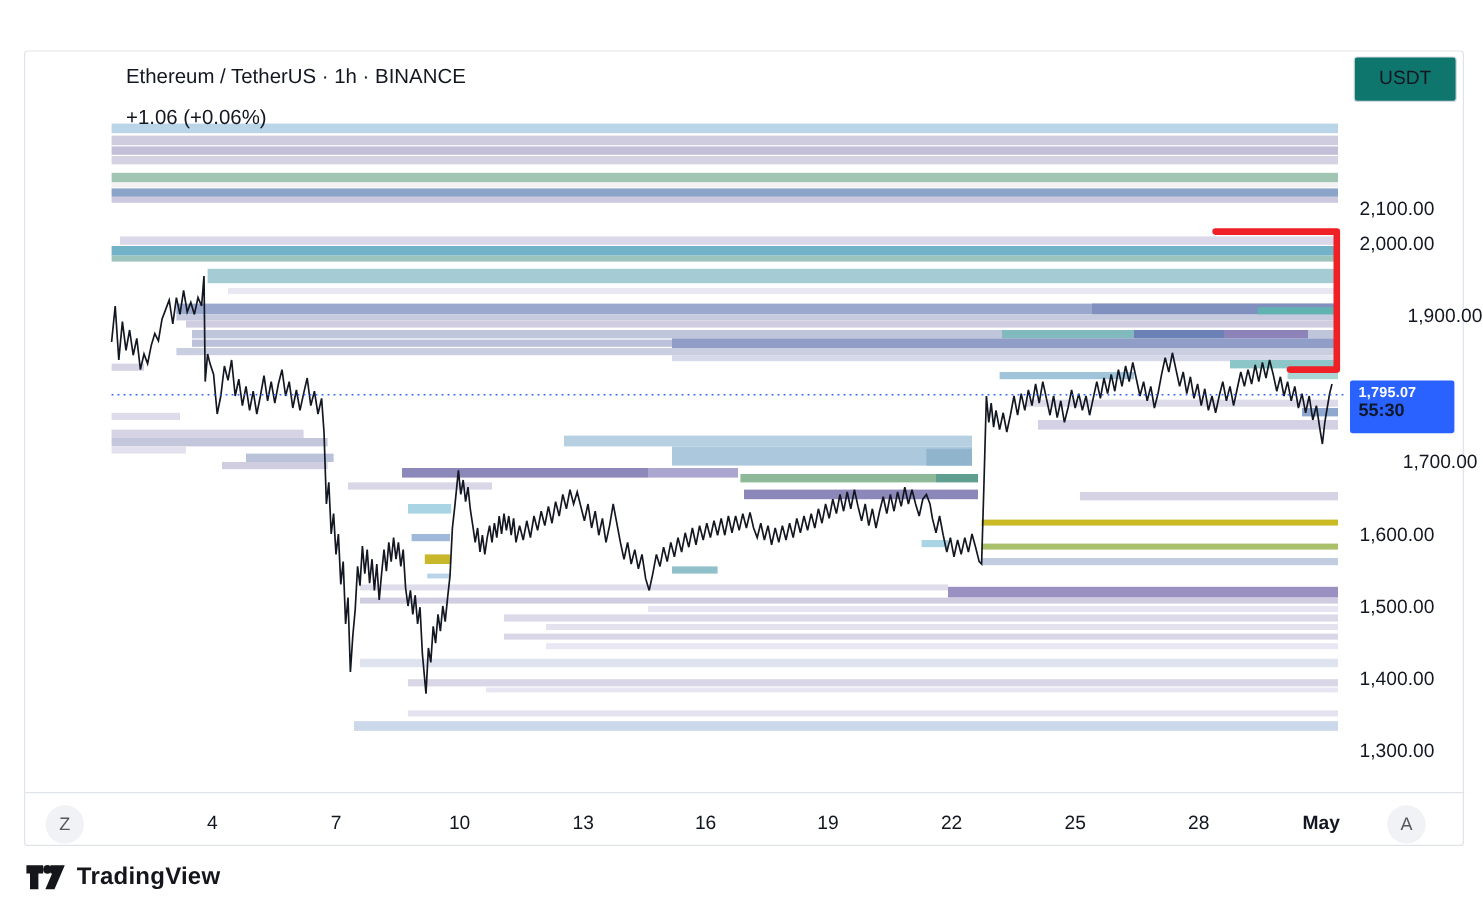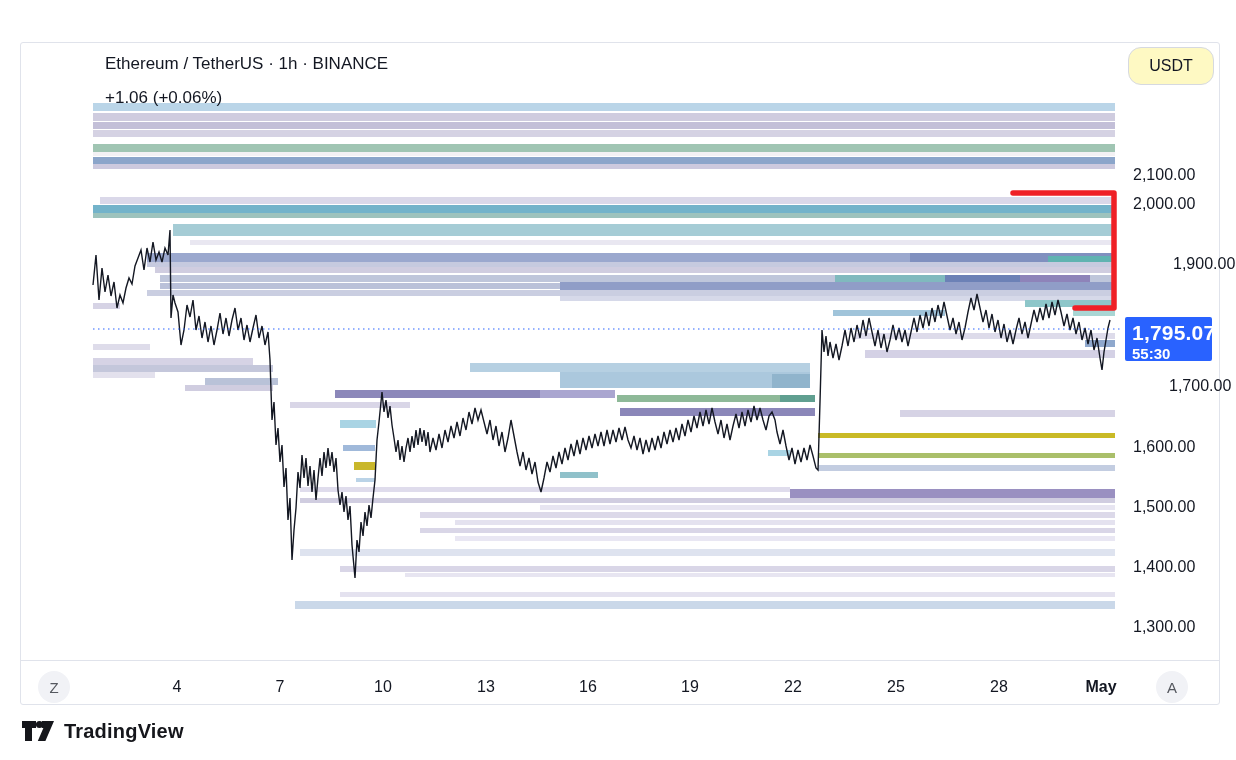--- a/index.html
+++ b/index.html
@@ -14,38 +14,38 @@
   .chart-frame{position:absolute;left:20px;top:42px;width:1200px;height:663px;
                background:#ffffff;border:1px solid #e0e3eb;border-radius:3px;box-sizing:border-box;}
 
   .chart-canvas{position:absolute;left:0;top:0;width:1236px;height:760px;z-index:2;}
 
   .legend{position:absolute;left:105px;top:54px;z-index:3;font-size:17px;font-weight:500;
           white-space:nowrap;display:flex;gap:14px;flex-direction:column;}
   .legend .chg{font-weight:500;}
 
   .currency-btn{position:absolute;left:1128px;top:47px;width:86px;height:38px;z-index:4;
-                background:#fef9c3;border:1px solid #d6d9e0;border-radius:13px;box-sizing:border-box;
+                background:#0f766e;border:1px solid #d6d9e0;border-radius:3px;box-sizing:border-box;
                 display:flex;align-items:center;justify-content:center;
                 font-size:16px;font-weight:500;cursor:pointer;}
 
   .price-axis,.time-axis{position:absolute;inset:0;z-index:3;}
   .price-tick{position:absolute;left:1133px;font-size:16px;white-space:nowrap;
               transform:translateY(-50%);}
   .time-tick{position:absolute;top:678px;font-size:16px;white-space:nowrap;
              transform:translateX(-50%);}
   .time-tick.bold{font-weight:700;}
 
   .axis-sep{position:absolute;left:21px;top:660px;width:1199px;height:1px;background:#e0e3eb;z-index:3;}
 
   .price-badge{position:absolute;left:1125px;top:317px;width:87px;height:44px;z-index:4;
                background:#2962ff;border-radius:2px;color:#ffffff;
                padding:3px 0 0 7px;box-sizing:border-box;line-height:1.2;}
-  .price-badge .p{font-size:21px;font-weight:700;letter-spacing:.2px;}
-  .price-badge .cd{font-size:15px;font-weight:700;color:#ffffff;}
+  .price-badge .p{font-size:12px;font-weight:700;letter-spacing:.2px;}
+  .price-badge .cd{font-size:15px;font-weight:700;color:#0f172a;}
 
   .corner-btn{position:absolute;width:32px;height:32px;border-radius:50%;z-index:4;
               background:#f1f2f6;color:#55585f;font-size:15px;display:flex;
               align-items:center;justify-content:center;cursor:pointer;}
   .corner-btn.z{left:38px;top:671px;}
   .corner-btn.a{left:1156px;top:671px;}
 
   .tv-logo{position:absolute;left:21px;top:719px;z-index:3;display:flex;align-items:center;gap:9px;}
   .tv-logo .word{font-size:20px;font-weight:600;color:#15161b;letter-spacing:.2px;}
 </style>

